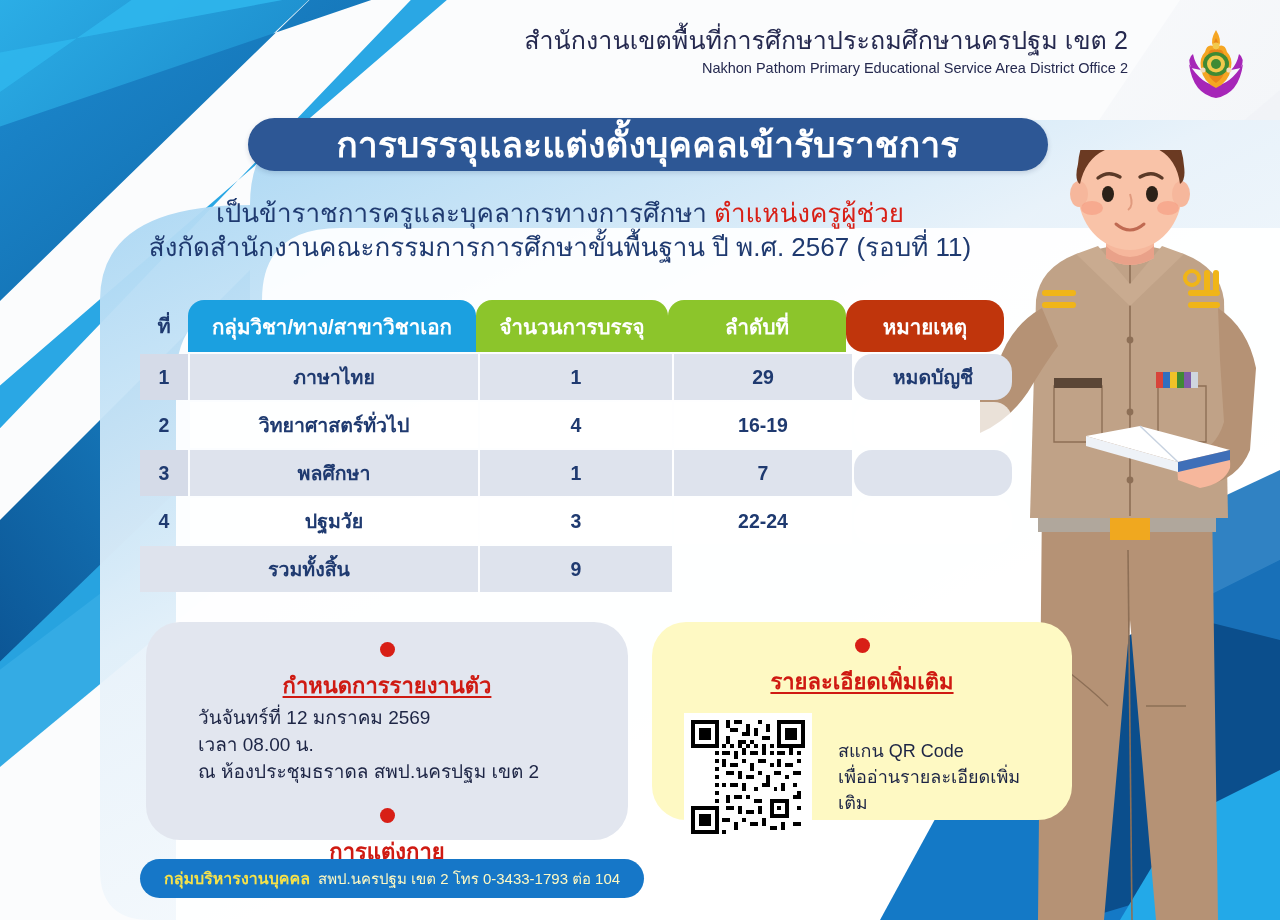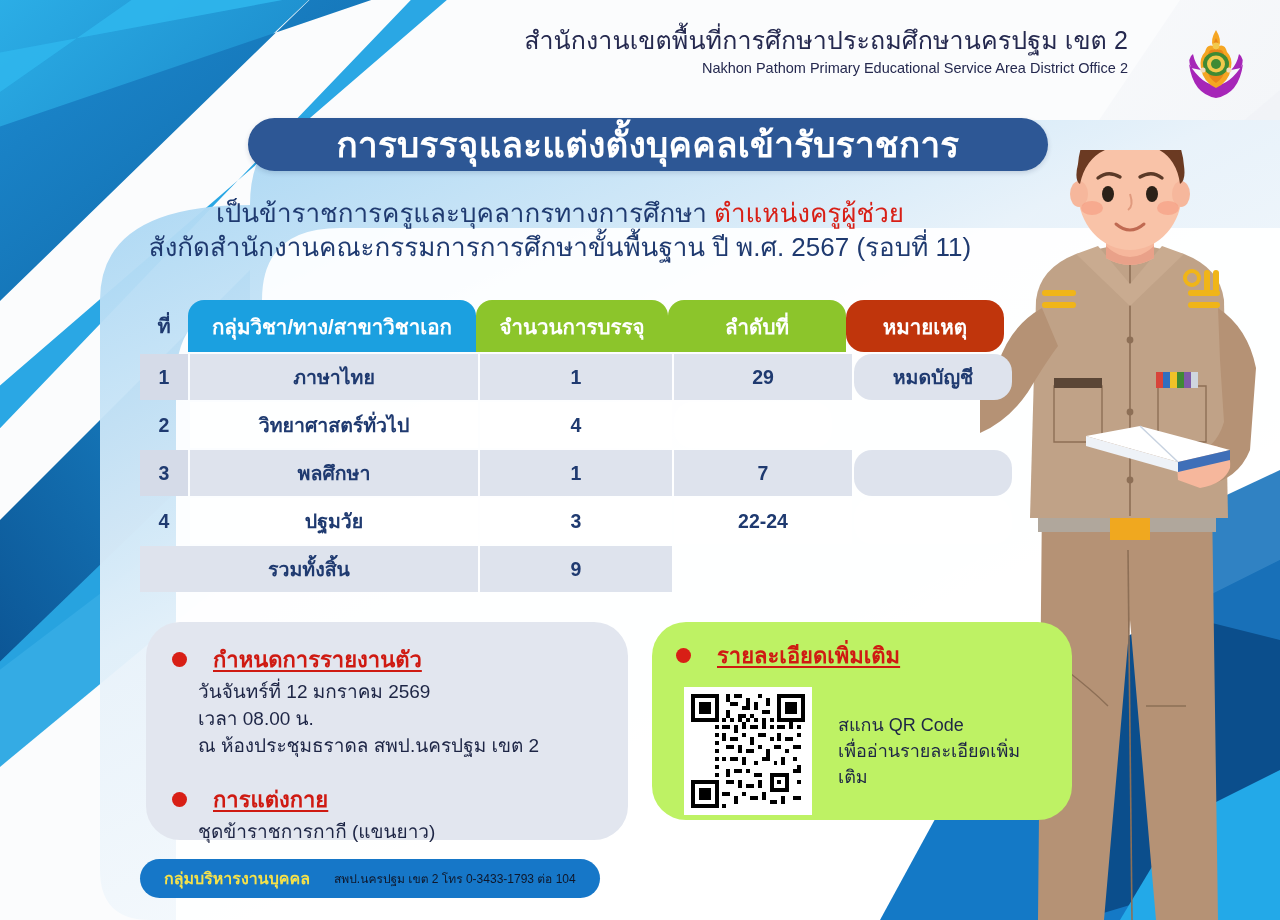--- a/index.html
+++ b/index.html
@@ -84,44 +84,44 @@
   .clear  { background:transparent; }
   .total-label { width:338px; flex:0 0 338px; }
 
   
   .panel-left {
     position:absolute; left:146px; top:622px; width:482px; height:218px;
     background:#e2e6ef; border-radius:34px; z-index:5; padding:20px 26px 0 26px;
   }
   .panel-right {
     position:absolute; left:652px; top:622px; width:420px; height:198px;
-    background:#bef264; border-radius:34px; z-index:5; padding:16px 24px 8px 24px;
-  }
-  .bullet-head { display:flex; align-items:center; gap:26px; }
+    background:#fef9c3; border-radius:34px; z-index:5; padding:16px 24px 8px 24px;
+  }
+  .bullet-head { display:flex; align-items:center; gap:11px;flex-direction:column; }
   .dot { width:15px; height:15px; border-radius:50%; background:#d81f16; flex:0 0 15px; }
   .bullet-head .txt {
     color:#cf1a12; font-size:22px; font-weight:bold;
     text-decoration:underline; text-underline-offset:3px;
   }
   .panel-left .body { color:#1d2545; font-size:19px; line-height:1.42; padding-left:26px; margin-top:2px; }
   .panel-left .grp2 { margin-top:22px; }
 
   .qr-row { display:flex; align-items:center; gap:26px; margin-top:14px; padding-left:8px; }
   .qr { width:128px; height:128px; background:#fff; padding:7px; flex:0 0 128px; }
   .qr svg { display:block; }
   .qr-cap { color:#1d2545; font-size:18px; line-height:1.45; }
 
   
   .footer {
     position:absolute; left:140px; bottom:22px; height:39px;
     background:#1677c8; border-radius:20px; z-index:6;
-    display:flex; align-items:center; padding:0 24px; gap:24px;
+    display:flex; align-items:center; padding:0 24px; gap:8px;
   }
   .footer .y { color:#f5e14a; font-size:16px; font-weight:bold; }
-  .footer .w { color:#0f172a; font-size:12px; }
+  .footer .w { color:#fef9c3; font-size:15px; }
 
   
   .character { position:absolute; right:0; top:150px; width:300px; height:770px; z-index:4; }
 </style>
 </head>
 <body>
 
 <div class="bg">
   <svg width="1280" height="920" viewBox="0 0 1280 920">
     <defs>
@@ -230,20 +230,21 @@
     <div class="td c-subject shade2">ภาษาไทย</div>
     <div class="td c-count shade2">1</div>
     <div class="td c-order shade2">29</div>
     <div class="td c-note shade2">หมดบัญชี</div>
   </div>
 
   <div class="trow">
     <div class="td c-no clear">2</div>
     <div class="td c-subject plain">วิทยาศาสตร์ทั่วไป</div>
     <div class="td c-count plain">4</div>
+    <div class="td c-order plain">16-19</div>
     <div class="td c-note plain"></div>
   </div>
 
   <div class="trow">
     <div class="td c-no shade">3</div>
     <div class="td c-subject shade2">พลศึกษา</div>
     <div class="td c-count shade2">1</div>
     <div class="td c-order shade2">7</div>
     <div class="td c-note shade2"></div>
   </div>

